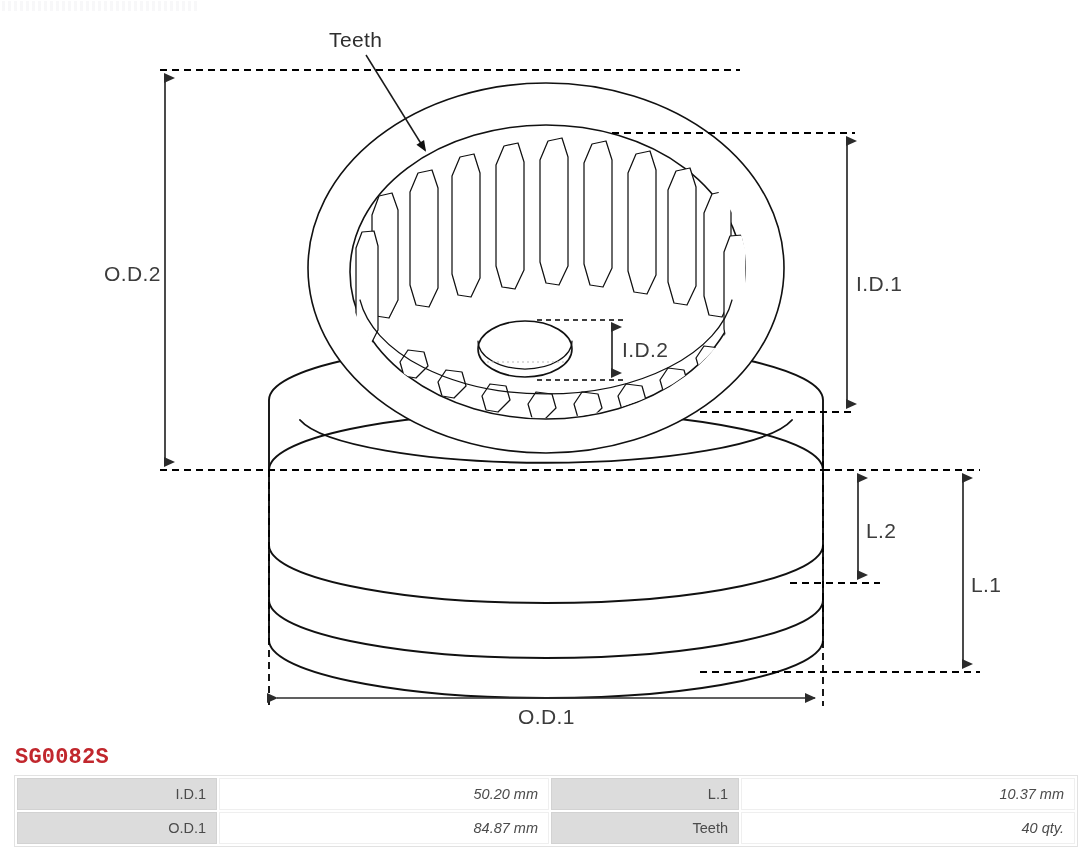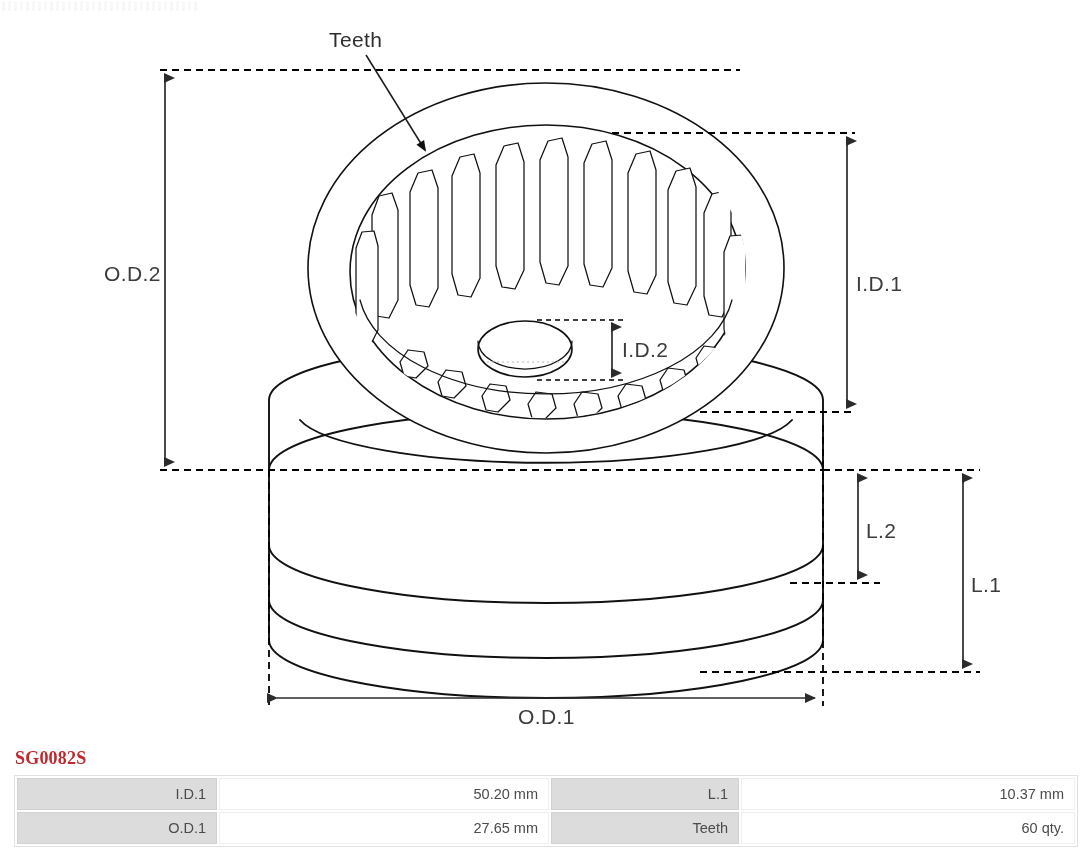--- a/index.html
+++ b/index.html
@@ -99,22 +99,22 @@
   #info-panel {
     position: absolute;
     left: 0;
     top: 740px;
     width: 1080px;
     height: 111px;
     box-sizing: border-box;
     padding: 0 14px;
   }
   #part-code {
-    font-family: Liberation Serif, serif;
-    font-size: 18px;
+    font-family: Liberation Mono, monospace;
+    font-size: 22px;
     font-weight: bold;
     color: #c1272d;
     letter-spacing: 0.2px;
     padding: 8px 0 7px 1px;
     line-height: 20px;
   }
   #spec-table {
     width: 1052px;
     border-collapse: separate;
     border-spacing: 2px;
@@ -134,20 +134,21 @@
   }
   #spec-table td.label-cell {
     background: #dcdcdc;
     text-align: right;
     border: 1px solid #d2d2d2;
   }
   #spec-table td.value-cell {
     background: #ffffff;
     text-align: right;
     border: 1px solid #efefef;
+    font-style: italic;
   }
   .col-a { width: 200px; }
   .col-b { width: 330px; }
   .col-c { width: 188px; }
   .col-d { width: 334px; }
 
   #top-artifact {
     position: absolute;
     left: 2px;
     top: 1px;
@@ -316,19 +317,19 @@
     </colgroup>
     <tbody>
       <tr>
         <td class="label-cell">I.D.1</td>
         <td class="value-cell">50.20 mm</td>
         <td class="label-cell">L.1</td>
         <td class="value-cell">10.37 mm</td>
       </tr>
       <tr>
         <td class="label-cell">O.D.1</td>
-        <td class="value-cell">27.65 mm</td>
+        <td class="value-cell">84.87 mm</td>
         <td class="label-cell">Teeth</td>
-        <td class="value-cell">60 qty.</td>
+        <td class="value-cell">40 qty.</td>
       </tr>
     </tbody>
   </table>
 </div>
 
 </body></html>

